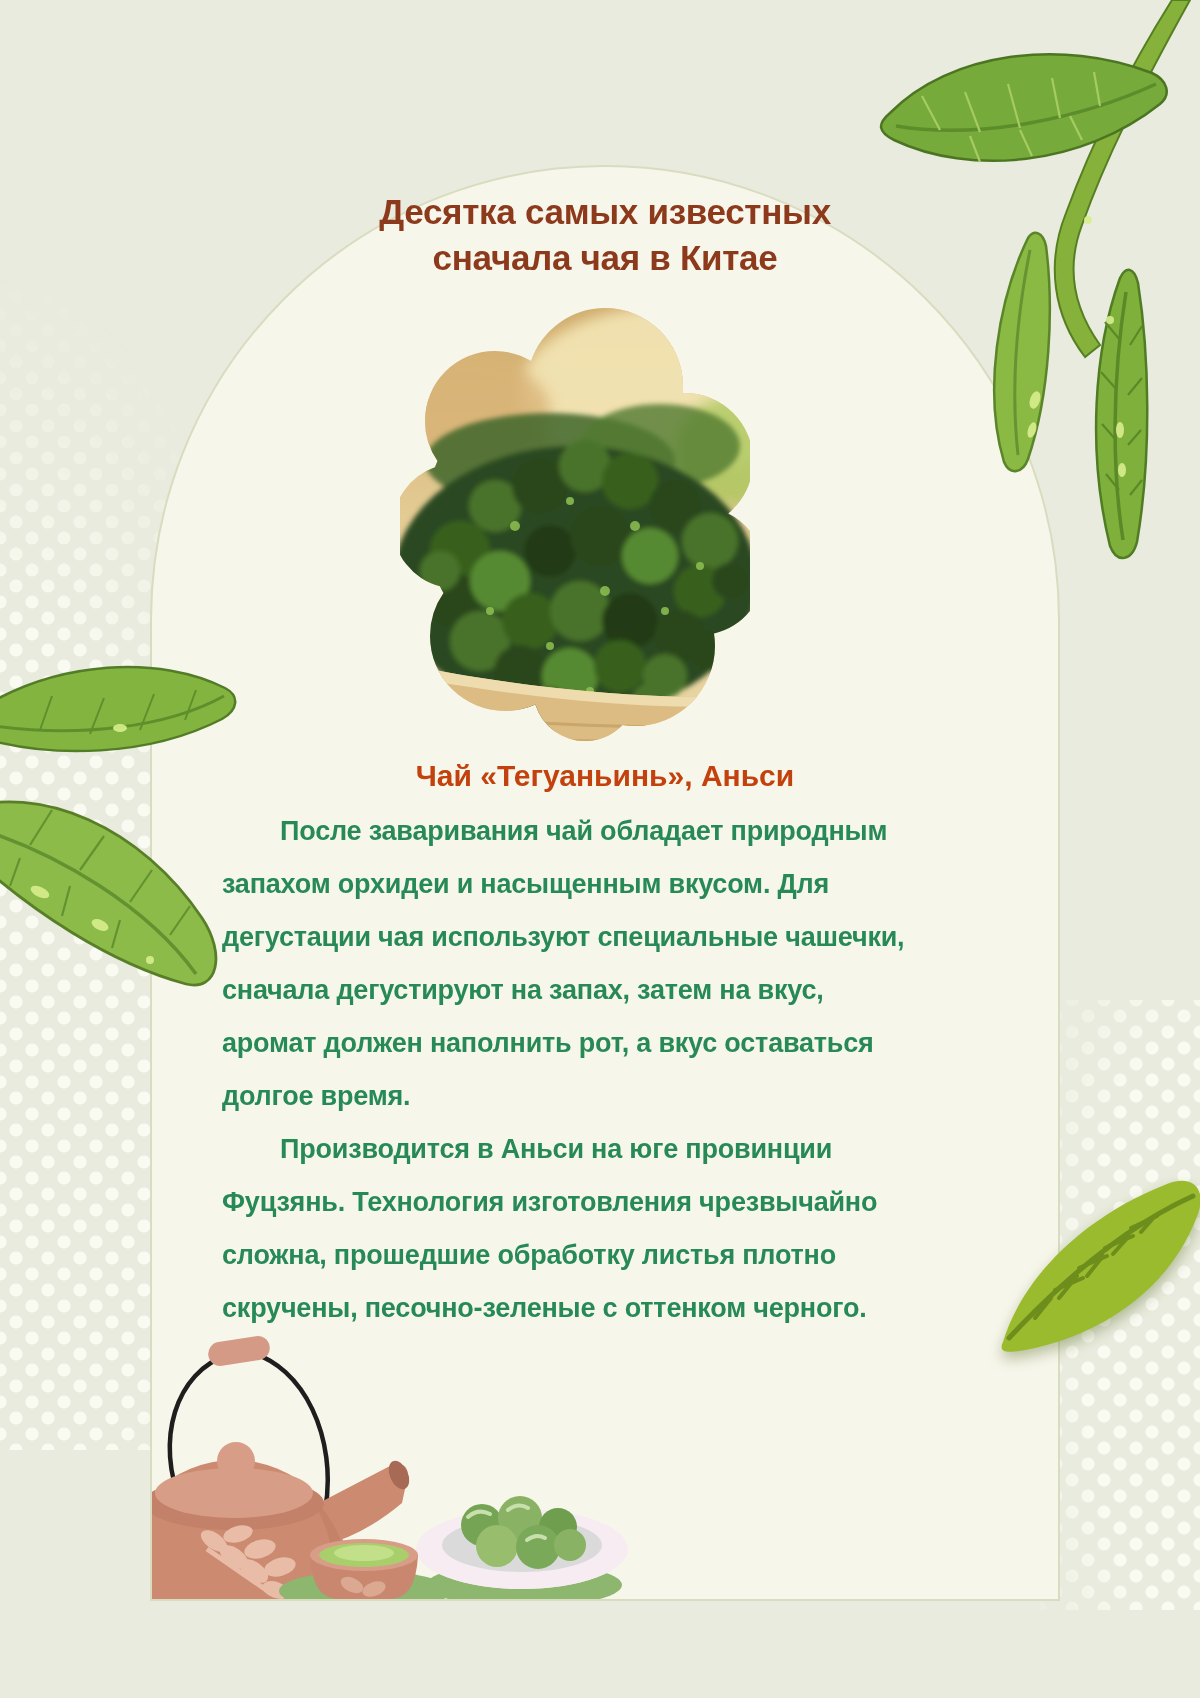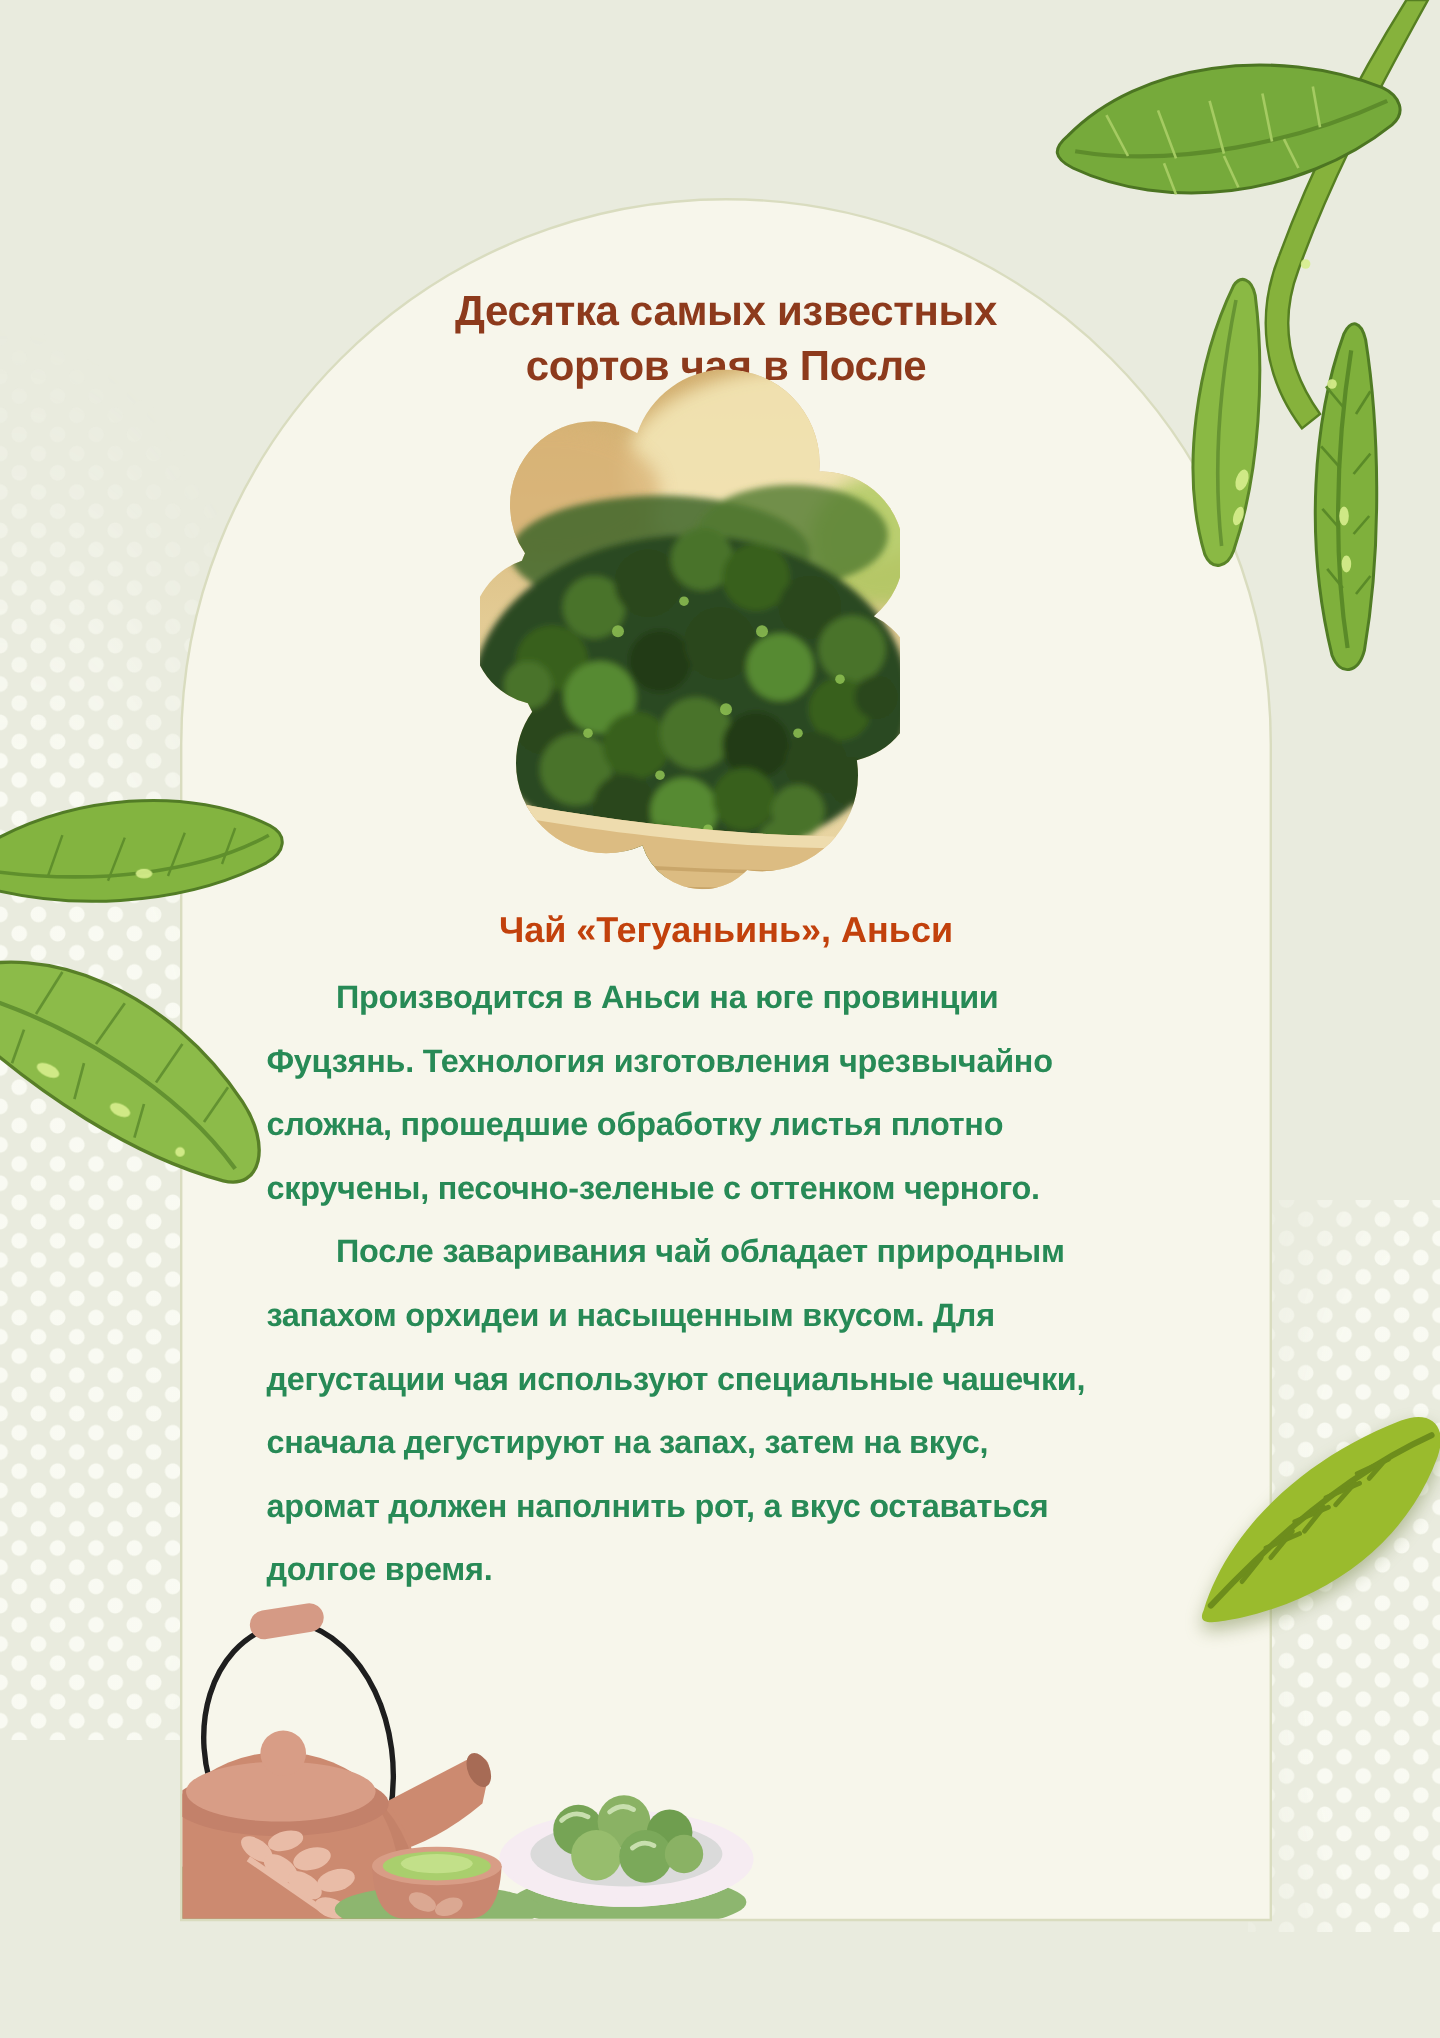--- a/index.html
+++ b/index.html
@@ -19,21 +19,21 @@
   .dots-right{right:0;top:1000px;width:160px;height:610px;
     -webkit-mask-image:radial-gradient(160% 110% at 100% 55%, #000 45%, transparent 82%);
             mask-image:radial-gradient(160% 110% at 100% 55%, #000 45%, transparent 82%);}
 
   
   .arch{position:absolute;left:150px;top:165px;width:910px;height:1436px;
     background:#f7f6eb;border:2px solid #d9dcbf;box-sizing:border-box;
     border-radius:458px 458px 0 0;}
 
   .title{position:absolute;top:22px;left:0;width:100%;text-align:center;
-    color:#8d3a1c;font-weight:700;font-size:35px;line-height:46px;letter-spacing:-.3px;margin-top:48px;}
+    color:#8d3a1c;font-weight:700;font-size:35px;line-height:46px;letter-spacing:-.3px;}
   .subtitle{position:absolute;top:592px;left:0;width:100%;text-align:center;
     color:#c2410c;font-weight:700;font-size:30px;}
 
   .flower-photo{position:absolute;top:124px;left:248px;width:350px;height:450px;}
 
   .bodytext{position:absolute;top:638px;left:70px;width:700px;
     color:#278a56;font-weight:700;font-size:27px;line-height:53px;letter-spacing:-.2px;}
   .bodytext p{margin:0;text-indent:58px;}
 
   .teaset{position:absolute;left:0;bottom:0;width:480px;height:280px;}
@@ -57,21 +57,21 @@
 
 <div class="canvas">
 
   <div class="dots dots-left"></div>
   <div class="dots dots-right"></div>
 
   <div class="arch">
 
     <div class="title">
       <span>Десятка самых известных</span><br>
-      <span>сортов чая в После</span>
+      <span>сначала чая в Китае</span>
     </div>
 
     <svg class="flower-photo" viewBox="0 0 350 450">
       <defs>
         <clipPath id="flowerClip">
           <circle cx="175" cy="230" r="150"></circle>
           <circle cx="205" cy="95" r="78"></circle>
           <circle cx="95" cy="130" r="70"></circle>
           <circle cx="285" cy="170" r="68"></circle>
           <circle cx="55" cy="235" r="62"></circle>
@@ -144,22 +144,22 @@
         <path d="M0,372 C90,392 250,412 350,404 L350,450 L0,450 Z" fill="#dcbc82"></path>
         <path d="M0,372 C90,392 250,412 350,404 L350,414 C250,422 90,402 0,384 Z" fill="#eedcae"></path>
         <path d="M10,420 C120,434 260,440 350,432" stroke="#c9a66a" stroke-width="3" fill="none"></path>
         <path d="M0,440 C110,450 230,452 330,448" stroke="#c9a66a" stroke-width="2.5" fill="none"></path>
       </g>
     </svg>
 
     <div class="subtitle">Чай «Тегуаньинь», Аньси</div>
 
     <div class="bodytext">
+      <p>После заваривания чай обладает природным запахом орхидеи и насыщенным вкусом. Для дегустации чая используют специальные чашечки, сначала дегустируют на запах, затем на вкус, аромат должен наполнить рот, а вкус оставаться долгое время.</p>
       <p>Производится в Аньси на юге провинции Фуцзянь. Технология изготовления чрезвычайно сложна, прошедшие обработку листья плотно скручены, песочно-зеленые с оттенком черного.</p>
-      <p>После заваривания чай обладает природным запахом орхидеи и насыщенным вкусом. Для дегустации чая используют специальные чашечки, сначала дегустируют на запах, затем на вкус, аромат должен наполнить рот, а вкус оставаться долгое время.</p>
     </div>
 
     <svg class="teaset" viewBox="0 0 480 280">
 
       <g>
         <ellipse cx="372" cy="266" rx="98" ry="22" fill="#8db66f"></ellipse>
         <ellipse cx="370" cy="230" rx="106" ry="40" fill="#f6ecf2"></ellipse>
         <ellipse cx="370" cy="226" rx="80" ry="27" fill="#dadada"></ellipse>
         <circle cx="330" cy="206" r="21" fill="#76a455"></circle>
           <circle cx="368" cy="199" r="22" fill="#8ab264"></circle>

